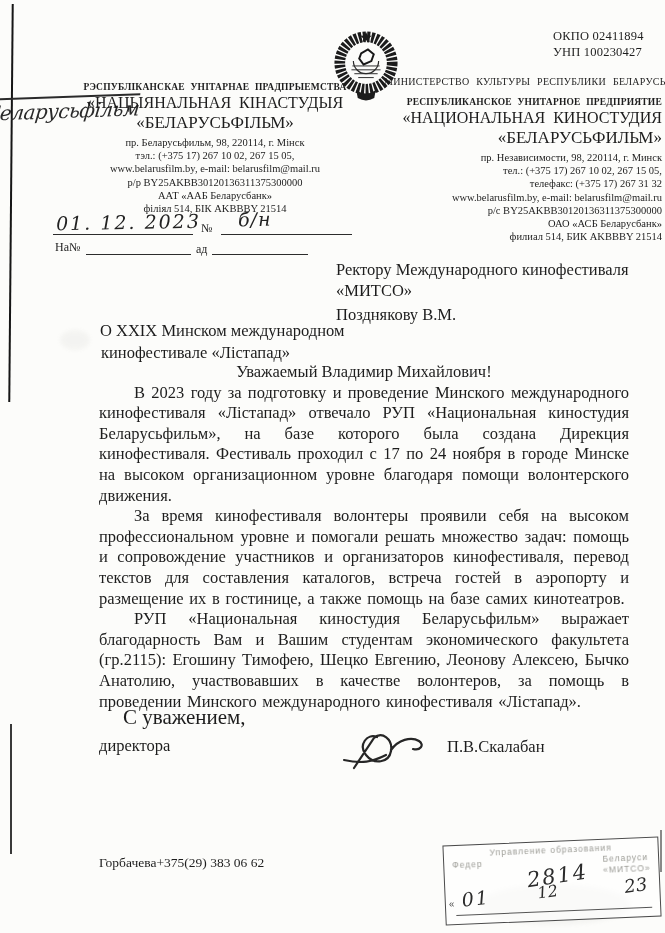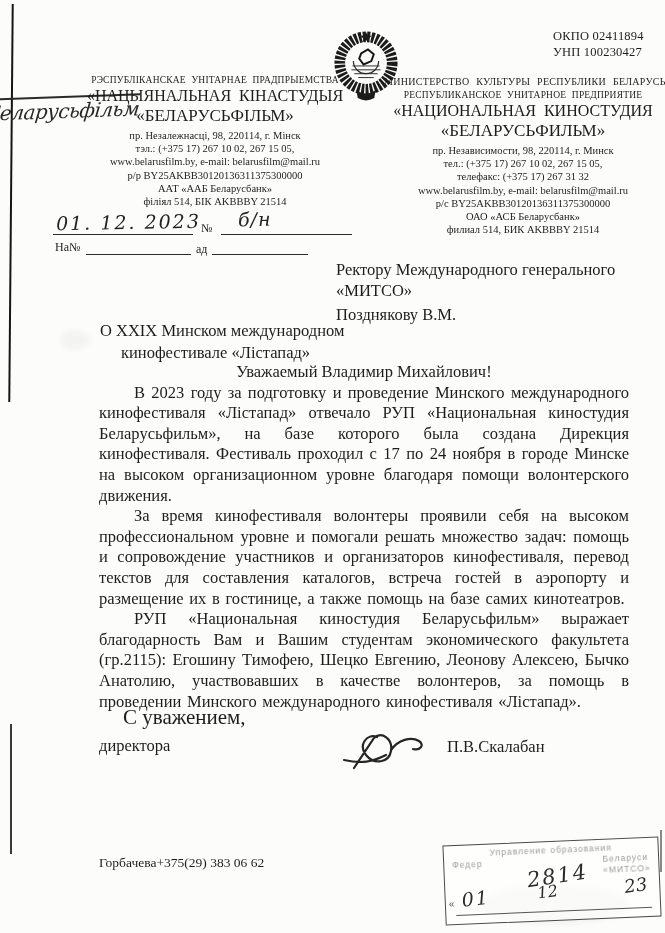--- a/index.html
+++ b/index.html
@@ -17,40 +17,40 @@
   .codes{left:553px;top:28px;font-size:12.5px;line-height:16px;letter-spacing:.2px;}
   
   .script-logo{
     left:-14px;top:96px;font-family:"DejaVu Serif",serif;font-style:italic;
     font-size:20px;color:#2a2a2a;transform:rotate(-2deg) skewX(-8deg);
     letter-spacing:-.5px;border-top:2px solid #2a2a2a;padding-top:1px;
   }
   
   .col{text-align:center;}
   .col .ministry{font-size:10px;letter-spacing:.3px;word-spacing:4px;white-space:nowrap;}
-  .col .orgtype{font-size:9.5px;letter-spacing:.2px;word-spacing:3px;margin-top:3px;white-space:nowrap;}
+  .col .orgtype{font-size:9.5px;letter-spacing:.2px;word-spacing:3px;margin-top:10px;white-space:nowrap;font-weight:bold;}
   .col .name1{font-size:16px;word-spacing:4px;margin-top:2px;white-space:nowrap;}
   .col .name2{font-size:17px;margin-top:1px;white-space:nowrap;}
   .col .addr{font-size:10.5px;line-height:13.2px;margin-top:3px;}
   .col-left{left:72px;top:72px;width:286px;}
-  .col-right{left:384px;top:76px;width:278px;}
+  .col-right{left:384px;top:76px;width:278px;text-align:right;}
   
   .hand{font-family:"DejaVu Serif",serif;font-style:italic;color:#222;}
   .date-hand{left:56px;top:211px;font-size:19px;letter-spacing:2px;transform:rotate(-1deg);}
   .num-label{left:201px;top:221px;font-size:12px;}
   .num-hand{left:238px;top:208px;font-size:19px;letter-spacing:1px;transform:rotate(-2deg);}
   .u-line{position:absolute;border-bottom:1.5px solid #2c2c2c;}
   .ref-row{left:55px;top:240px;font-size:12px;}
   .ref-row2{left:196px;top:242px;font-size:12px;}
   
   .addressee{left:336px;top:259px;width:300px;font-size:16.5px;line-height:21px;}
   .addressee .l3{margin-top:3px;}
   
   .subject{left:100px;top:320px;font-size:16.5px;line-height:22px;}
-  .subject .l2{margin-left:21px;}
+  .subject .l2{margin-left:1px;}
   
   .body-block{left:99px;top:362px;width:530px;font-size:16.5px;line-height:20.6px;}
   .salutation{text-align:center;}
   .body-block p{margin:0;text-indent:35px;text-align:justify;word-spacing:1.5px;}
   
   .regards{left:123px;top:705px;font-size:21px;}
   .position{left:99px;top:735px;font-size:16.5px;line-height:21px;}
   .signer{left:447px;top:737px;font-size:16.5px;}
   .sig-svg{left:336px;top:724px;}
   
@@ -102,21 +102,21 @@
     </svg>
   </div>
 
   <div class="abs script-logo">Беларусьфільм</div>
 
   <div class="abs col col-left">
     <div class="orgtype">РЭСПУБЛІКАНСКАЕ УНІТАРНАЕ ПРАДПРЫЕМСТВА</div>
     <div class="name1">«НАЦЫЯНАЛЬНАЯ КІНАСТУДЫЯ</div>
     <div class="name2">«БЕЛАРУСЬФІЛЬМ»</div>
     <div class="addr">
-      <div>пр. Незалежнасці, 98,  220114, г. Мінск</div>
+      <div>пр. Беларусьфильм, 98,  220114, г. Мінск</div>
       <div>тэл.: (+375 17) 267 10 02, 267 15 05,</div>
       <div>www.belarusfilm.by, e-mail: belarusfilm@mail.ru</div>
       <div>р/р BY25AKBB30120136311375300000</div>
       <div>ААТ «ААБ Беларусбанк»</div>
       <div>філіял 514, БІК AKBBBY 21514</div>
     </div>
   </div>
 
   <div class="abs col col-right">
     <div class="ministry">МИНИСТЕРСТВО КУЛЬТУРЫ РЕСПУБЛИКИ БЕЛАРУСЬ</div>
@@ -139,21 +139,21 @@
   <div class="abs num-label">№</div>
   <div class="abs hand num-hand">б/н</div>
   <div class="u-line" style="left:221px;top:212px;width:131px;height:22px;"></div>
 
   <div class="abs ref-row">На№</div>
   <div class="u-line" style="left:86px;top:240px;width:105px;height:14px;"></div>
   <div class="abs ref-row2">ад</div>
   <div class="u-line" style="left:212px;top:240px;width:96px;height:14px;"></div>
 
   <div class="abs addressee">
-    <div>Ректору Международного генерального</div>
+    <div>Ректору Международного кинофестиваля</div>
     <div>«МИТСО»</div>
     <div class="l3">Позднякову В.М.</div>
   </div>
 
   <div class="abs subject">
     <div>О XXIX Минском международном</div>
     <div class="l2">кинофестивале «Лістапад»</div>
   </div>
 
   <div class="abs body-block">

